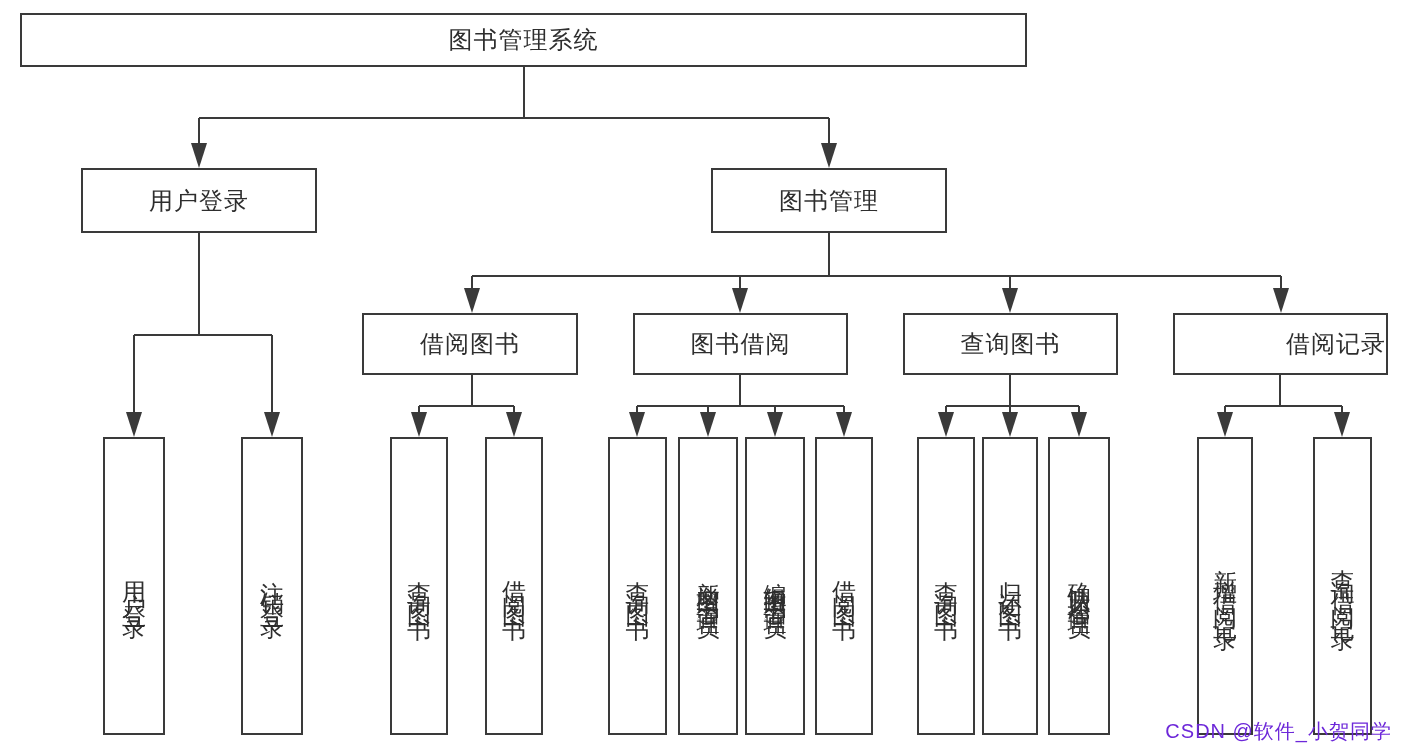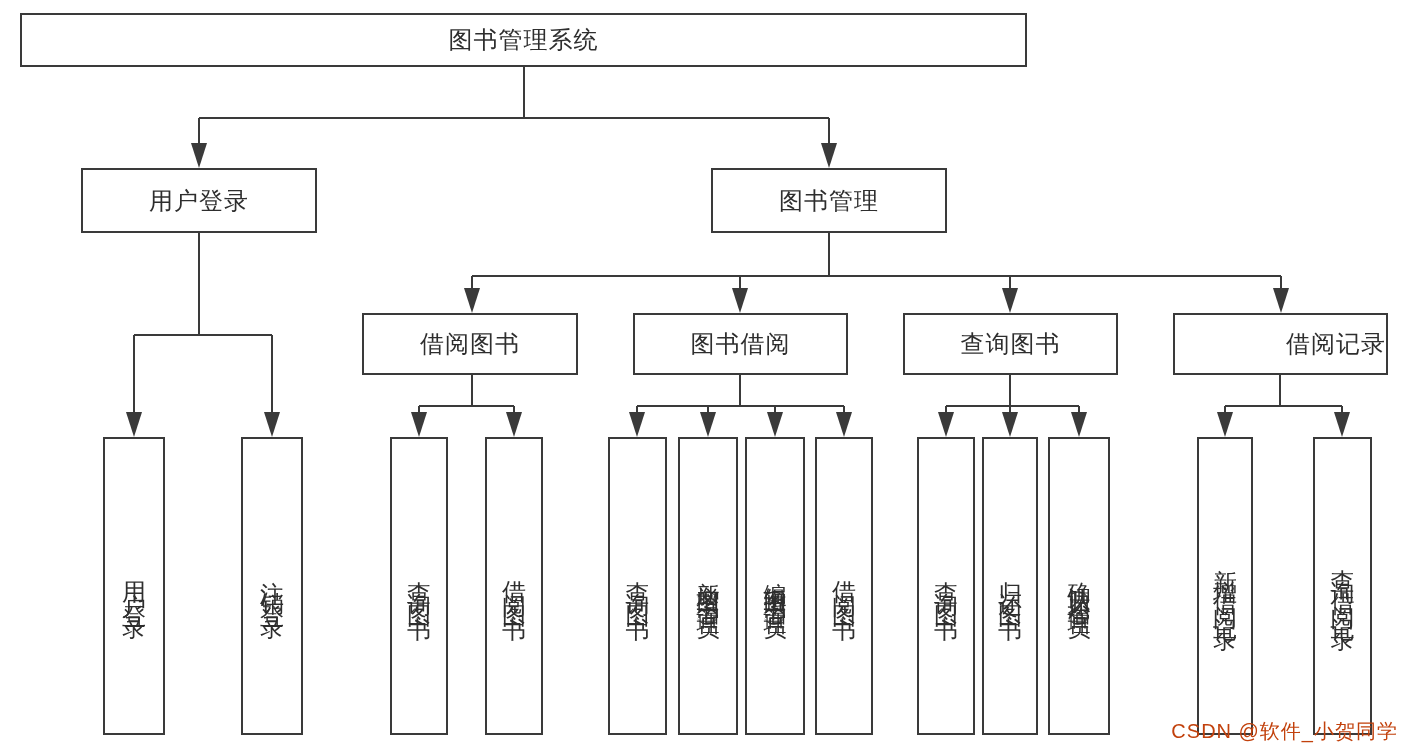--- a/index.html
+++ b/index.html
@@ -42,24 +42,24 @@
     line-height: 1;
     letter-spacing: 12px;
     white-space: normal;
   }
   .leaf .lbl.long {
     font-size: 23px;
     letter-spacing: 5px;
   }
   #watermark {
     position: absolute;
-    right: 7px;
+    right: 13px;
     top: 718px;
     font-size: 20px;
-    color: #c2410c;
+    color: #6d28d9;
     letter-spacing: 1px;
     white-space: nowrap;
   }
   .cline { stroke: #3a3a3a; stroke-width: 2; fill: none; }
   .ahead { fill: #3a3a3a; stroke: none; }
 </style>
 </head>
 <body>
 
 <div id="canvas">

